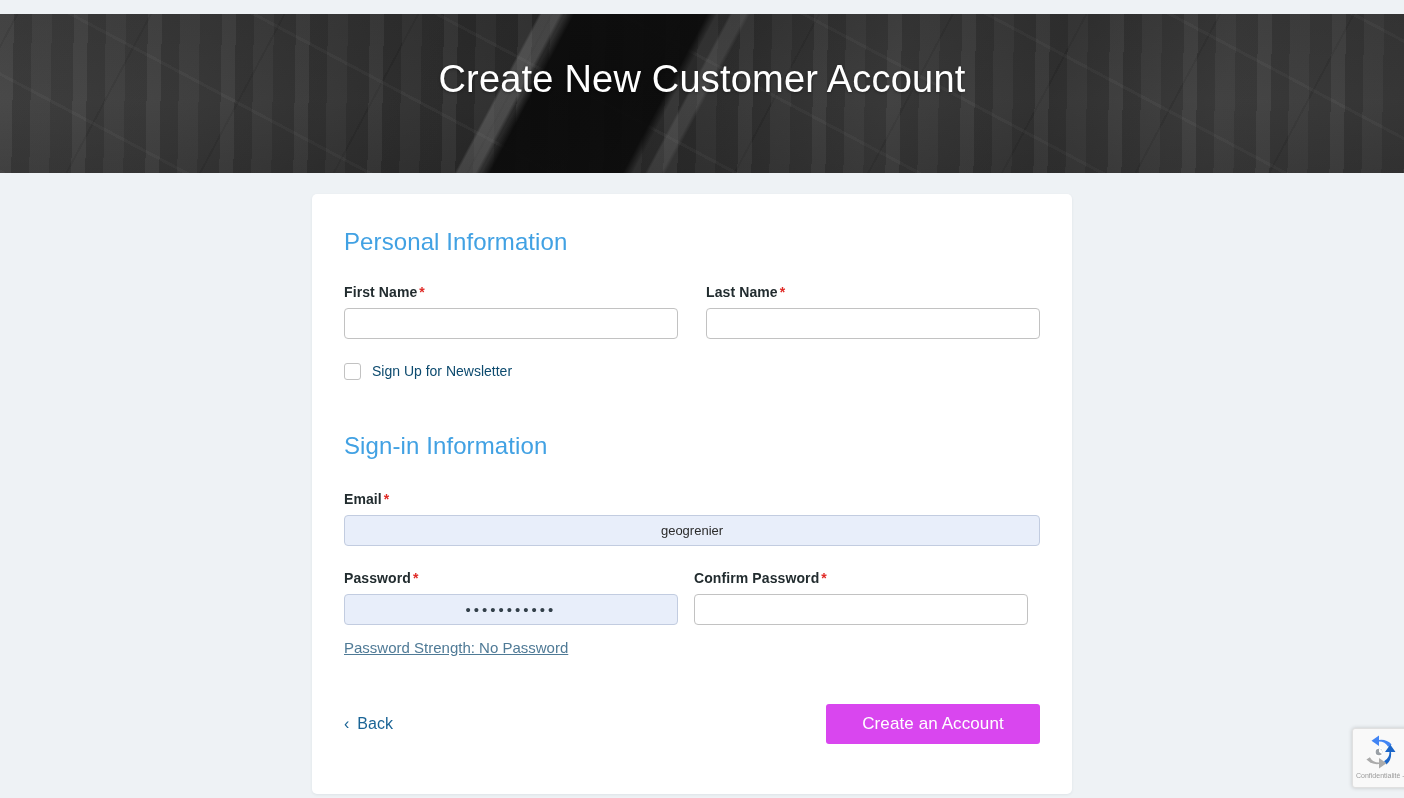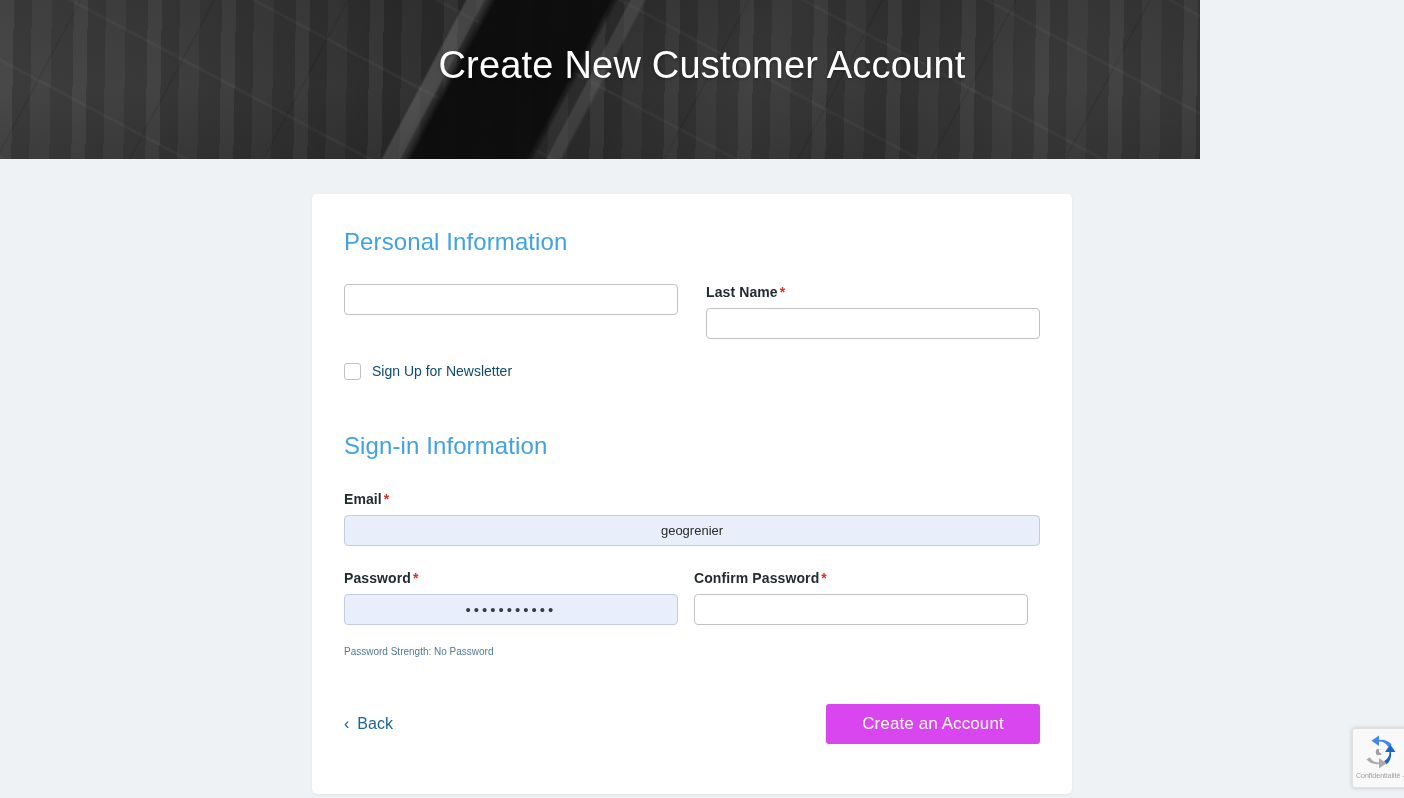--- a/index.html
+++ b/index.html
@@ -6,22 +6,22 @@
   html, body {
     margin: 0; padding: 0;
     width: 1404px; height: 798px;
     overflow: hidden;
     background: #eef2f5;
     font-family: "Liberation Sans", sans-serif;
   }
 
   
   .hero {
-    position: absolute; left: 0; top: 0;
-    width: 1200px; height: 159px;
+    position: absolute; left: 0; top: 14px;
+    width: 1404px; height: 159px;
     overflow: hidden;
     background: #ef4444;
   }
   .hero-photo {
     position: absolute; inset: 0;
     background-color: #3e3e3e;
     background-image:
       
       linear-gradient(118deg, rgba(0,0,0,0) 0 38%, rgba(10,10,10,0.92) 38.6% 47.5%, rgba(0,0,0,0) 48.2% 100%),
       
@@ -139,24 +139,25 @@
     font-size: 14px;
     color: #0c4a6e;
     font-weight: 400;
   }
 
   .signin-block { margin-top: 52px; }
   .email-group { margin-top: 30px; }
   .pw-row { display: flex; gap: 16px; margin-top: 24px; }
 
   .pw-strength {
-    margin-top: 21px;
-    font-size: 10px;
+    margin-top: 14px;
+    font-size: 15px;
     color: #4f7a96;
     font-weight: 400;
+    text-decoration: underline;
   }
 
   
   .actions {
     position: absolute;
     left: 32px; right: 32px;
     top: 510px;
     display: flex;
     align-items: center;
     justify-content: space-between;
@@ -225,20 +226,23 @@
   <h1 class="hero-title">Create New Customer Account</h1>
 </div>
 
 <div class="card">
   <div class="card-inner">
 
     <div class="legend">Personal Information</div>
 
     <div class="grp-personal row2">
       <div class="col">
+        <label class="field-label">
+          <span>First Name</span><span class="req">*</span>
+        </label>
         <input class="input" type="text" value="" style="">
       </div>
       <div class="col">
         <label class="field-label">
           <span>Last Name</span><span class="req">*</span>
         </label>
         <input class="input" type="text" value="" style="">
       </div>
     </div>
 

